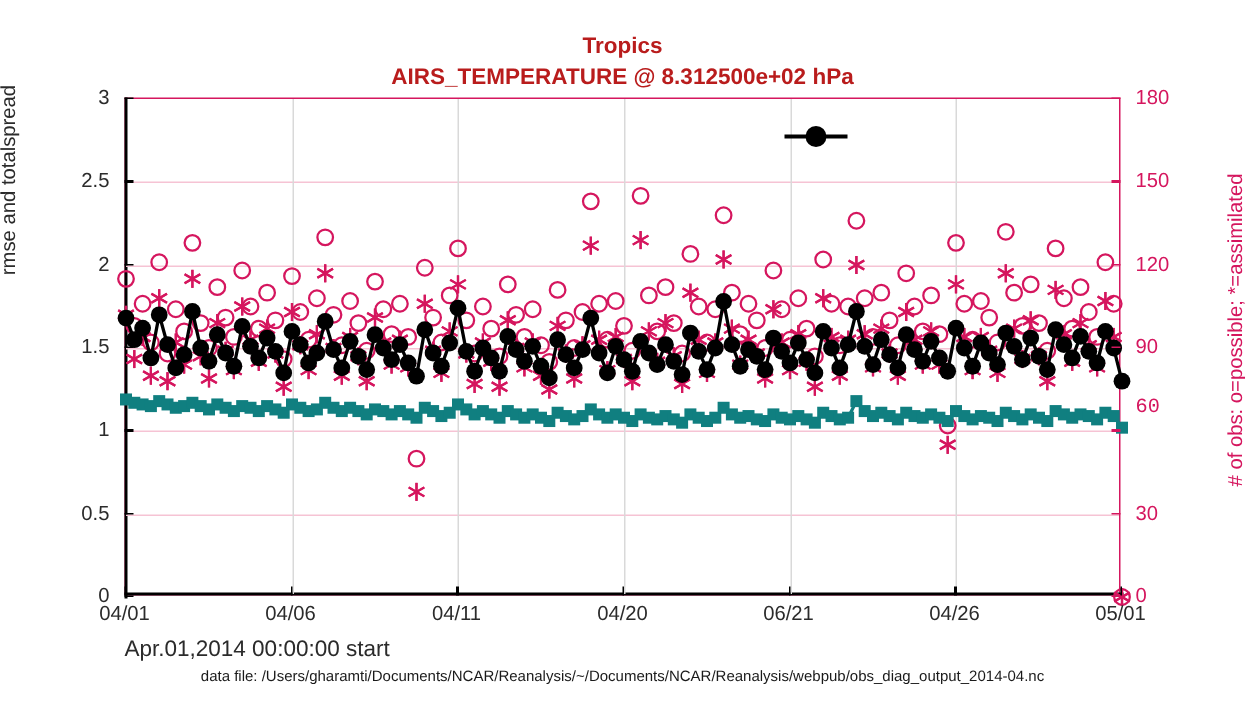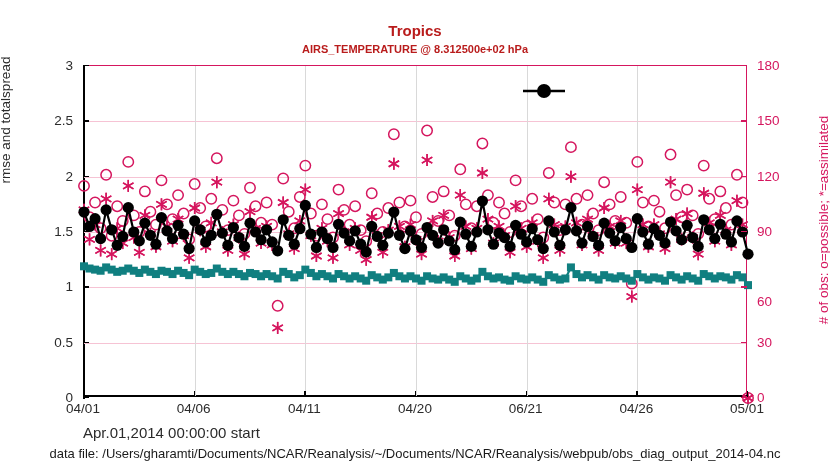--- a/index.html
+++ b/index.html
@@ -1,21 +1,21 @@
 <!DOCTYPE html>
 <html><head>
 <meta charset="utf-8">
 <style>
   html,body{margin:0;padding:0;background:#ffffff;}
   body{width:830px;height:470px;overflow:hidden;font-family:"Liberation Sans",sans-serif;color:#000;}
   #root{position:relative;width:830px;height:470px;}
 
   .ttl{position:absolute;left:0;width:830px;text-align:center;font-weight:bold;color:#b91c1c;}
   #title-main{top:22px;font-size:15px;}
-  #title-sub{top:43px;font-size:11px;}
+  #title-sub{top:43px;font-size:15px;}
 
   #plot-area{position:absolute;left:83px;top:65px;width:664px;height:332px;
              border:1.4px solid #d5165e;box-sizing:border-box;background:#fff;}
   #plot-area .left-spine{position:absolute;left:-1px;top:-1px;width:1.6px;height:334px;background:#000;}
   #plot-area .bottom-spine{position:absolute;left:-1px;bottom:-1px;width:666px;height:1.6px;background:#000;}
 
   .gl-h{position:absolute;left:0;width:100%;height:1px;background:#f6c3d4;}
   .gl-v{position:absolute;top:0;height:100%;width:1px;background:#d9d9d9;}
 
   svg#series{position:absolute;left:0;top:0;width:664px;height:332px;overflow:visible;}
@@ -32,21 +32,21 @@
 
   #ylabel-left{position:absolute;left:-2px;top:230px;width:220px;
                transform:rotate(-90deg);transform-origin:0 0;
                font-size:13.5px;color:#2b2b2b;text-align:center;}
   #ylabel-right{position:absolute;left:816px;top:385px;width:330px;
                 transform:rotate(-90deg);transform-origin:0 0;
                 font-size:13.5px;color:#d5165e;text-align:center;}
   #xlabel{position:absolute;left:83px;top:424px;width:664px;text-align:left;
           font-size:15px;color:#2b2b2b;}
   #footer-note{position:absolute;left:0;top:446px;width:830px;text-align:center;
-               font-size:13px;color:#1a1a1a;}
+               font-size:10px;color:#1a1a1a;}
 
   #legend{position:absolute;left:517px;top:78px;padding:2px 4px;}
   .leg-row{display:flex;align-items:center;height:22px;}
   .leg-sym{width:46px;height:20px;flex:0 0 46px;}
   .leg-txt{font-size:14.5px;color:#000;white-space:nowrap;}
 </style>
 </head>
 <body>
 
 <div id="root">
@@ -1418,21 +1418,21 @@
       <div class="ytick-l" style="top: 175.667px;">2</div>
       <div class="tickmark-l" style="top: 175.667px;"></div>
       <div class="ytick-l" style="top: 120.333px;">2.5</div>
       <div class="tickmark-l" style="top: 120.333px;"></div>
       <div class="ytick-l" style="top: 65px;">3</div>
       <div class="tickmark-l" style="top: 65px;"></div>
       <div class="ytick-r" style="top: 397px;">0</div>
       <div class="tickmark-r" style="top: 397px;"></div>
       <div class="ytick-r" style="top: 341.667px;">30</div>
       <div class="tickmark-r" style="top: 341.667px;"></div>
-      <div class="ytick-r" style="top: 301px;">60</div>
+      <div class="ytick-r" style="top: 272px; font-family: Liberation Mono, monospace;">60</div>
       <div class="tickmark-r" style="top: 286.333px;"></div>
       <div class="ytick-r" style="top: 231px;">90</div>
       <div class="tickmark-r" style="top: 231px;"></div>
       <div class="ytick-r" style="top: 175.667px;">120</div>
       <div class="tickmark-r" style="top: 175.667px;"></div>
       <div class="ytick-r" style="top: 120.333px;">150</div>
       <div class="tickmark-r" style="top: 120.333px;"></div>
       <div class="ytick-r" style="top: 65px;">180</div>
       <div class="tickmark-r" style="top: 65px;"></div>
       <div class="xtick" style="left: 83px;">04/01</div>

